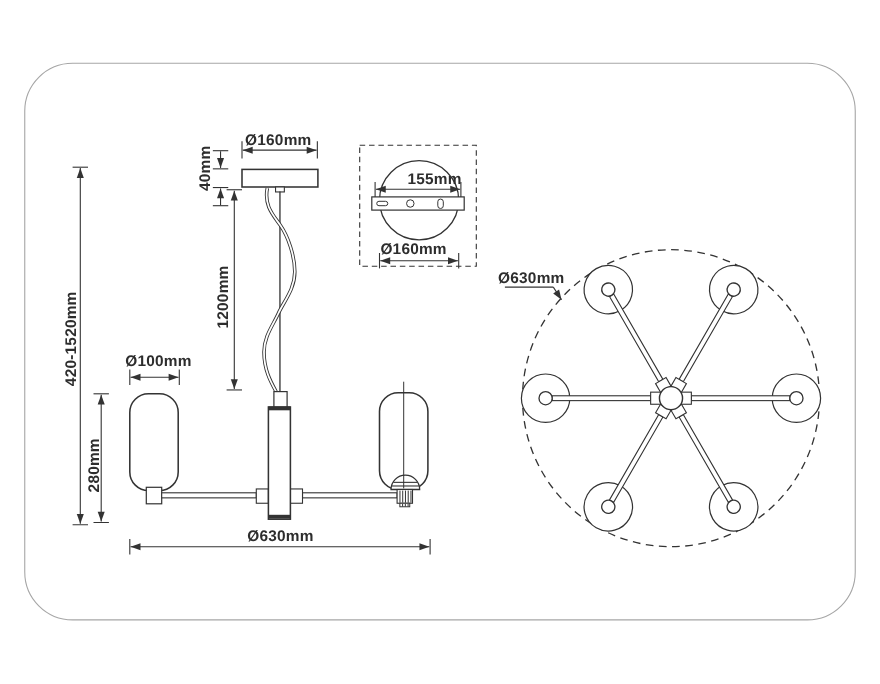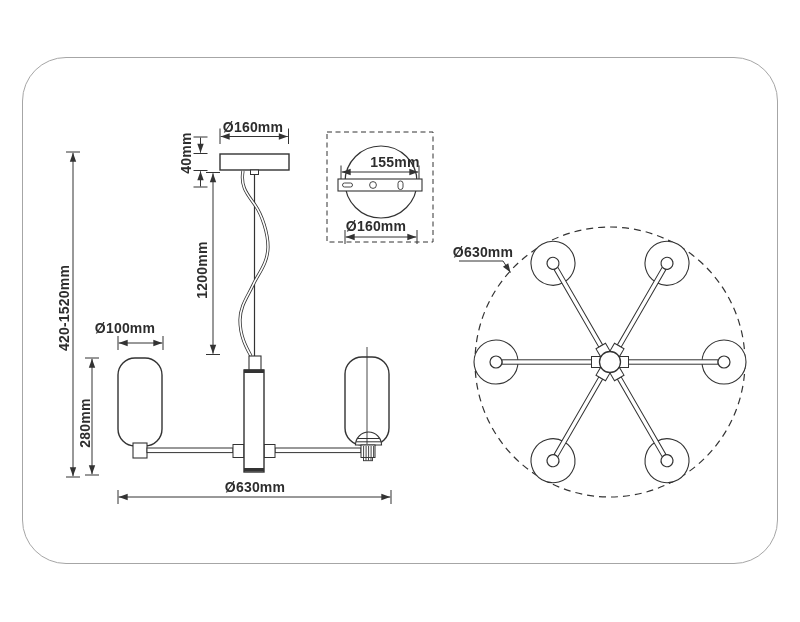--- a/index.html
+++ b/index.html
@@ -203,20 +203,20 @@
         <line x1="459" y1="261" x2="503" y2="261"></line>
         <line x1="503" y1="261" x2="510.5" y2="272.5" marker-end="url(#arw)"></line>
       </g>
     </g>
   </svg>
 
   <div class="lbl" style="left:253px;top:127px;">Ø160mm</div>
   <div class="lbl v" style="left:186px;top:153px;">40mm</div>
   <div class="lbl v" style="left:202px;top:270px;">1200mm</div>
   <div class="lbl v" style="left:64px;top:308px;">420-1520mm</div>
-  <div class="lbl" style="left:125px;top:328px;">Ø100mm</div>
+  <div class="lbl" style="left:144px;top:328px;">Ø100mm</div>
   <div class="lbl v" style="left:85px;top:423px;">280mm</div>
   <div class="lbl" style="left:255px;top:487px;">Ø630mm</div>
   <div class="lbl" style="left:395px;top:162px;">155mm</div>
   <div class="lbl" style="left:376px;top:226px;">Ø160mm</div>
   <div class="lbl" style="left:483px;top:252px;">Ø630mm</div>
 
 </div>
 
 </body></html>

